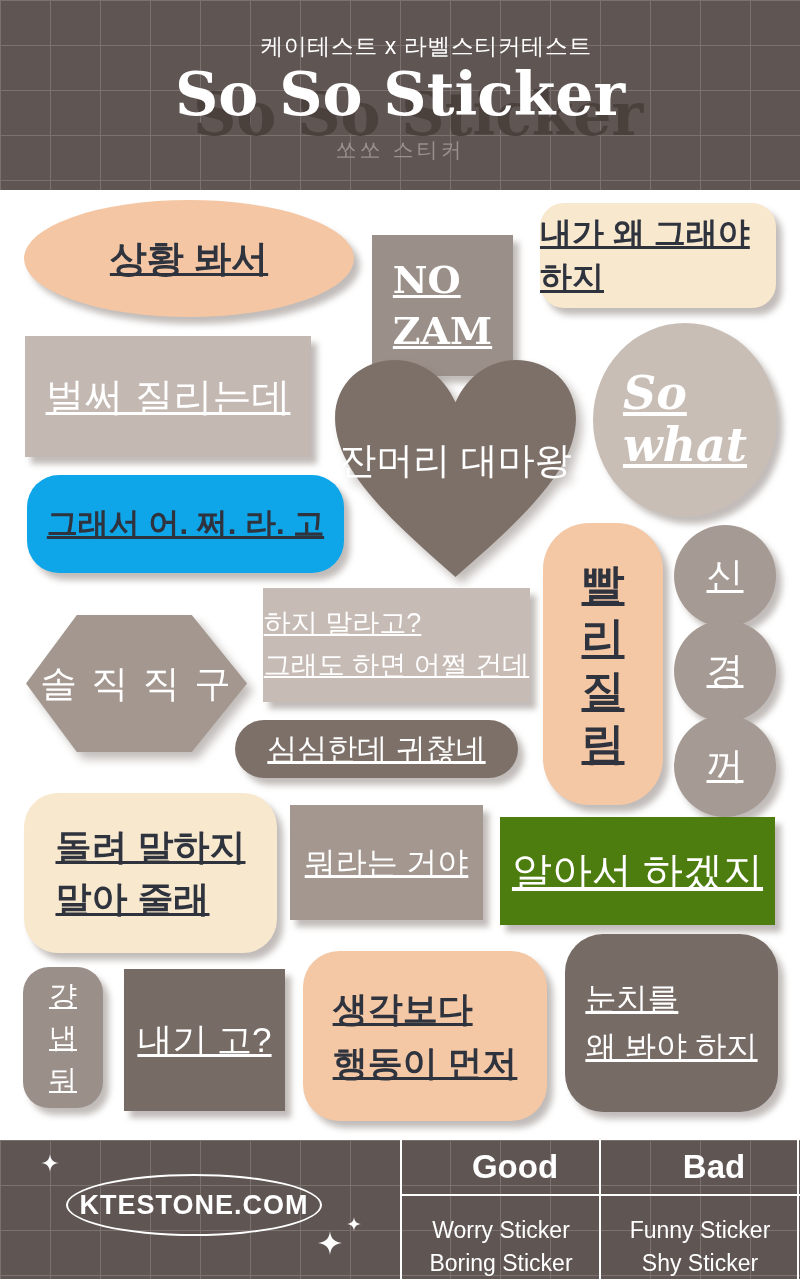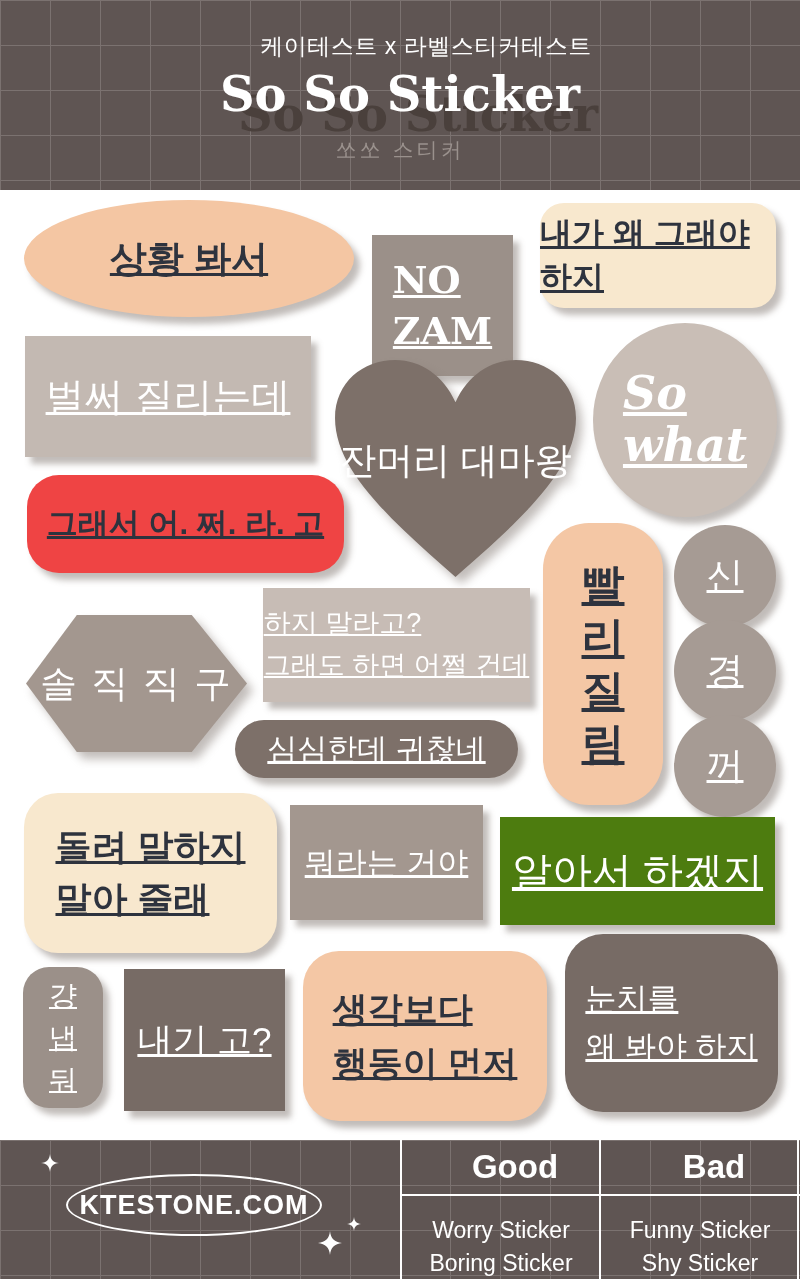--- a/index.html
+++ b/index.html
@@ -11,21 +11,21 @@
     background-image:
       repeating-linear-gradient(to right,#7b7270 0 1px,transparent 1px 50px),
       repeating-linear-gradient(to bottom,#7b7270 0 1px,transparent 1px 45px);}
   .header{top:0;height:190px;}
   .footer{top:1140px;height:139px;}
 
   .collab{position:absolute;top:31px;left:0;width:100%;text-align:center;
           color:#ffffff;font-size:23px;font-weight:400;letter-spacing:.5px;padding-left:26px;}
   .title{position:absolute;top:58px;left:0;width:100%;text-align:center;color:#ffffff;
          font-family:"DejaVu Serif","Liberation Serif",serif;font-weight:bold;
-         font-size:48px;line-height:72px;text-shadow:18px 20px 0 #4a403c;}
+         font-size:60px;line-height:72px;text-shadow:18px 20px 0 #4a403c;}
   .subtitle{position:absolute;top:136px;left:0;width:100%;text-align:center;
             color:#9a918d;font-size:21px;letter-spacing:3px;font-weight:500;}
 
   
   .board{position:absolute;top:190px;left:0;width:800px;height:950px;background:#ffffff;}
   .st{position:absolute;display:flex;align-items:center;justify-content:center;
       text-align:left;white-space:pre-line;
       box-shadow:6px 7px 6px rgba(118,106,100,.45);text-decoration:underline;}
   .st span{white-space:pre-line;}
   .dark-txt{color:#2e333e;font-weight:600;}
@@ -46,21 +46,21 @@
   .s-heart svg{display:block;width:100%;height:100%;}
   .s-heart .heart-label{position:absolute;left:0;top:0;width:100%;height:100%;
            display:flex;align-items:center;justify-content:center;text-align:center;
            padding-bottom:14px;box-sizing:border-box;
            font-size:37px;line-height:1.3;}
   .s-so-what{left:593px;top:133px;width:184px;height:194px;border-radius:50%;
              background:#c9beb6;font-family:"DejaVu Serif","Liberation Serif",serif;
              font-style:italic;font-weight:bold;font-size:46px;line-height:1.12;}
   
   .s-so-what-then{left:27px;top:285px;width:317px;height:98px;border-radius:32px;
-                  background:#ef4444;font-size:31px;}
+                  background:#0ea5e9;font-size:31px;}
   .hex-wrap{position:absolute;left:26px;top:397px;width:221px;height:137px;
             filter:drop-shadow(6px 7px 5px rgba(118,106,100,.45));margin-top:28px;}
   .hex{width:100%;height:100%;background:#a3978f;display:flex;align-items:center;
        justify-content:center;font-size:37px;letter-spacing:2px;
        clip-path:polygon(23% 0%,75% 0%,100% 50%,75% 100%,23% 100%,0% 50%);}
   .s-told-not-to{left:263px;top:398px;width:267px;height:114px;background:#c7bcb5;
                  font-size:27px;line-height:1.55;}
   .s-bored-annoyed{left:235px;top:530px;width:283px;height:58px;border-radius:29px;
                    background:#7d7069;font-size:30px;}
   .s-quickly-bored{left:543px;top:333px;width:120px;height:282px;border-radius:46px;

